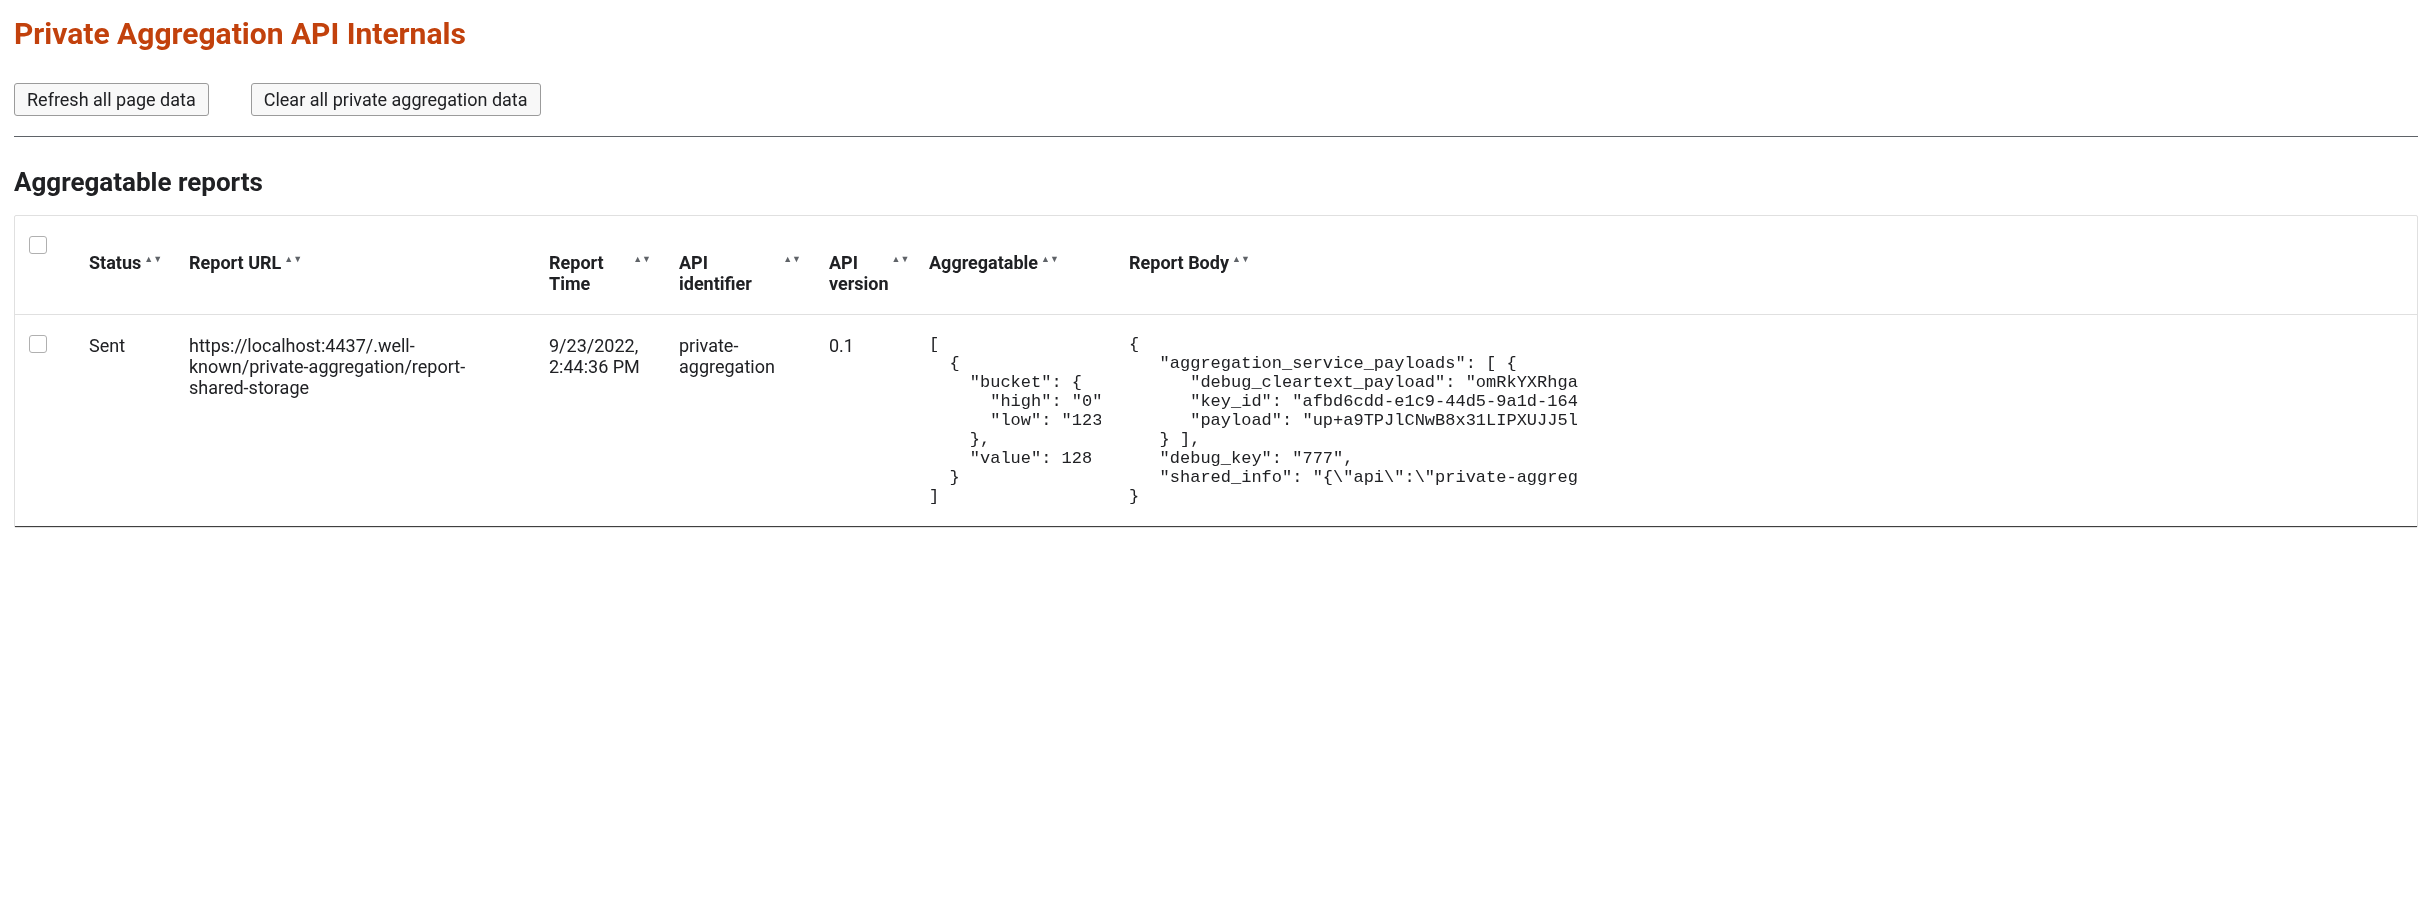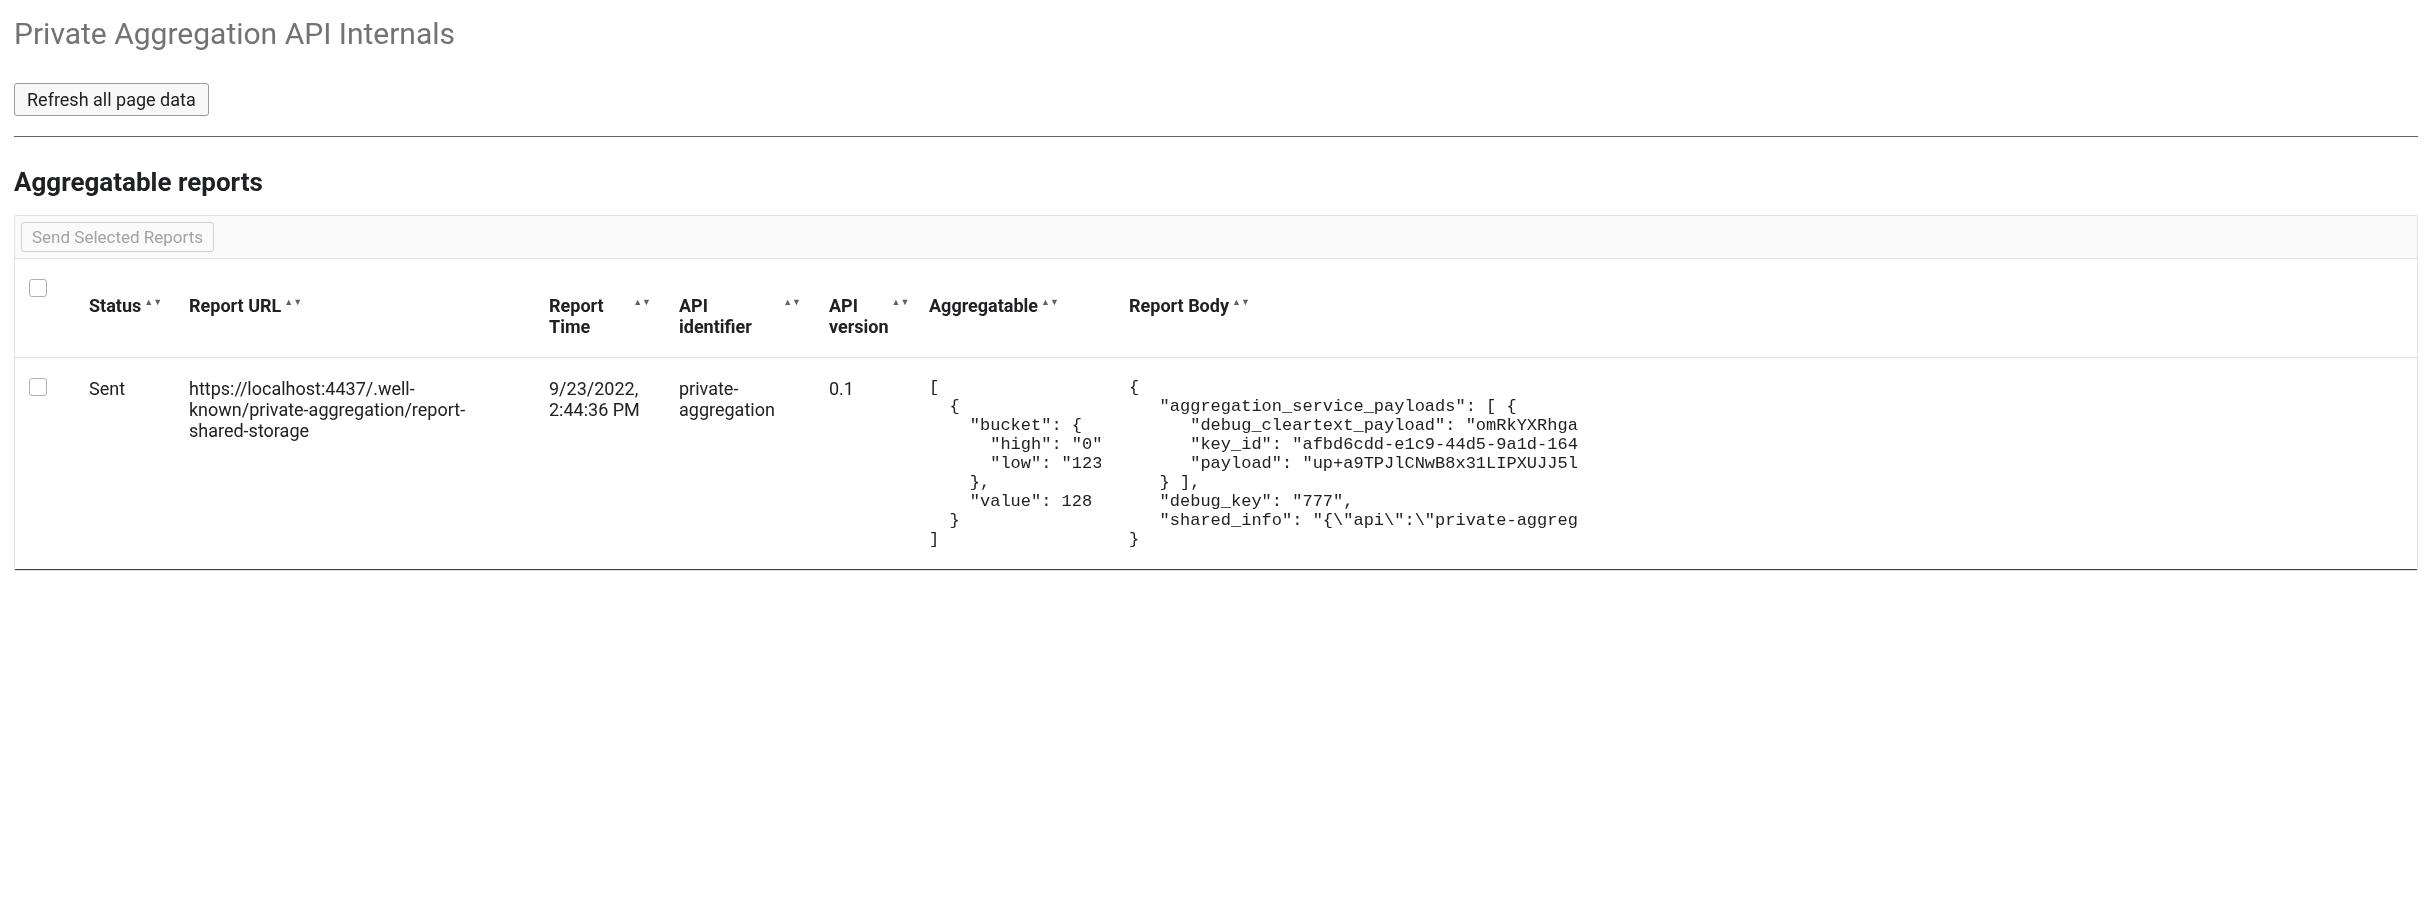--- a/index.html
+++ b/index.html
@@ -9,22 +9,22 @@
     }
     body {
       font-family: -apple-system, BlinkMacSystemFont, "Segoe UI", Roboto, "Helvetica Neue", Arial, sans-serif;
       font-size: 16px;
       color: #202124;
       background: #fff;
       padding: 10px 14px;
     }
     h1.page-title {
       font-size: 30px;
-      font-weight: 400;
-      color: #737373;
+      font-weight: 700;
+      color: #c2410c;
       margin: 6px 0 22px 0;
     }
     .top-buttons {
       display: flex;
       gap: 42px;
       margin-bottom: 20px;
     }
     .btn {
       font-size: 18px;
       font-family: inherit;
@@ -132,30 +132,28 @@
       overflow: hidden;
     }
   </style>
 </head>
 <body>
 
 <h1 class="page-title">Private Aggregation API Internals</h1>
 
 <div class="top-buttons">
   <button class="btn">Refresh all page data</button>
+  <button class="btn">Clear all private aggregation data</button>
 </div>
 
 <hr class="divider">
 
 <h2 class="section-title">Aggregatable reports</h2>
 
 <div class="table-card">
-  <div class="toolbar">
-    <button class="btn-disabled" disabled="">Send Selected Reports</button>
-  </div>
   <table class="data-table">
     <colgroup>
       <col class="col-check">
       <col class="col-status">
       <col class="col-url">
       <col class="col-time">
       <col class="col-api-id">
       <col class="col-api-ver">
       <col class="col-contrib">
       <col class="col-body">

